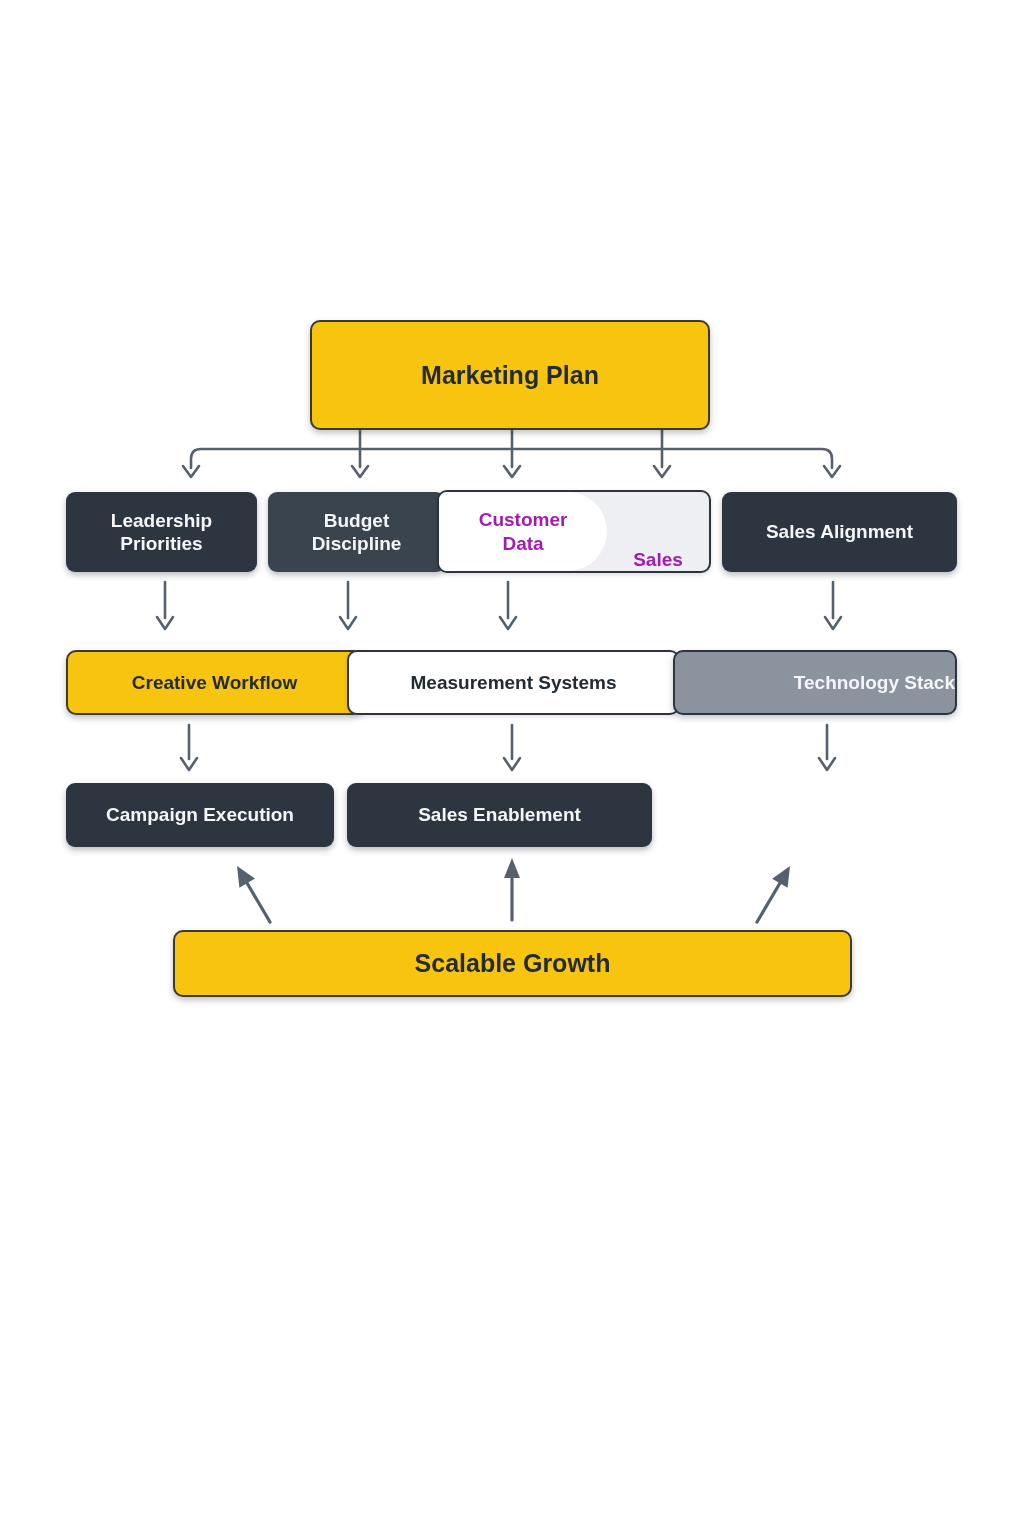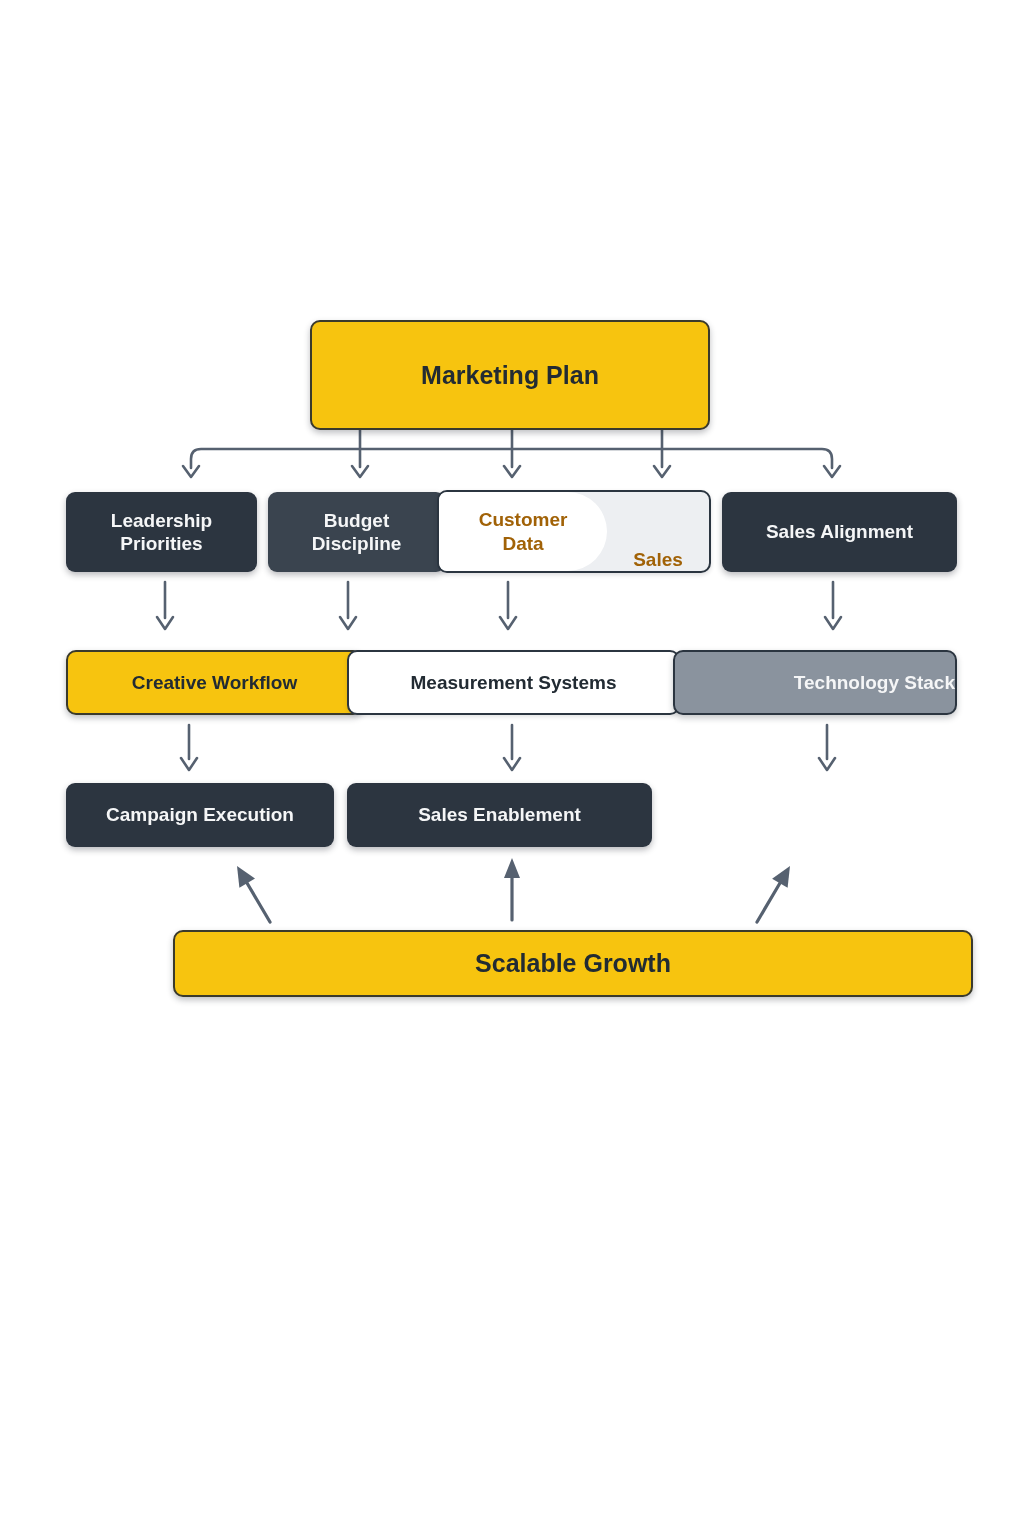--- a/index.html
+++ b/index.html
@@ -64,21 +64,21 @@
     border: 2px solid #2B3540;
     border-radius: 10px;
     color: #F5F6F7;
     box-shadow: 0 3px 6px rgba(25,30,40,0.25);
     justify-content: flex-end;
   }
   .node-split {
     background: #EDEFF2;
     border: 2px solid #2B3540;
     border-radius: 10px;
-    color: #a16207;
+    color: #a21caf;
     box-shadow: 0 2px 4px rgba(25,30,40,0.15);
     justify-content: flex-start;
     overflow: hidden;
   }
   .split-pill {
     position: absolute;
     left: 0;
     top: 0;
     bottom: 0;
     width: 168px;
@@ -188,17 +188,17 @@
 
   <div class="node node-dark fs-node" style="left:347px; top:783px; width:305px; height:64px;">
     <span>Sales Enablement</span>
   </div>
 
   <div class="node node-dark fs-node" style="left:66px; top:783px; width:268px; height:64px;">
     <span>Campaign Execution</span>
   </div>
 
 
-  <div class="node node-yellow fs-big" style="left:173px; top:930px; width:800px; height:67px;">
+  <div class="node node-yellow fs-big" style="left:173px; top:930px; width:679px; height:67px;">
     <span>Scalable Growth</span>
   </div>
 
 </div>
 
 </body></html>

